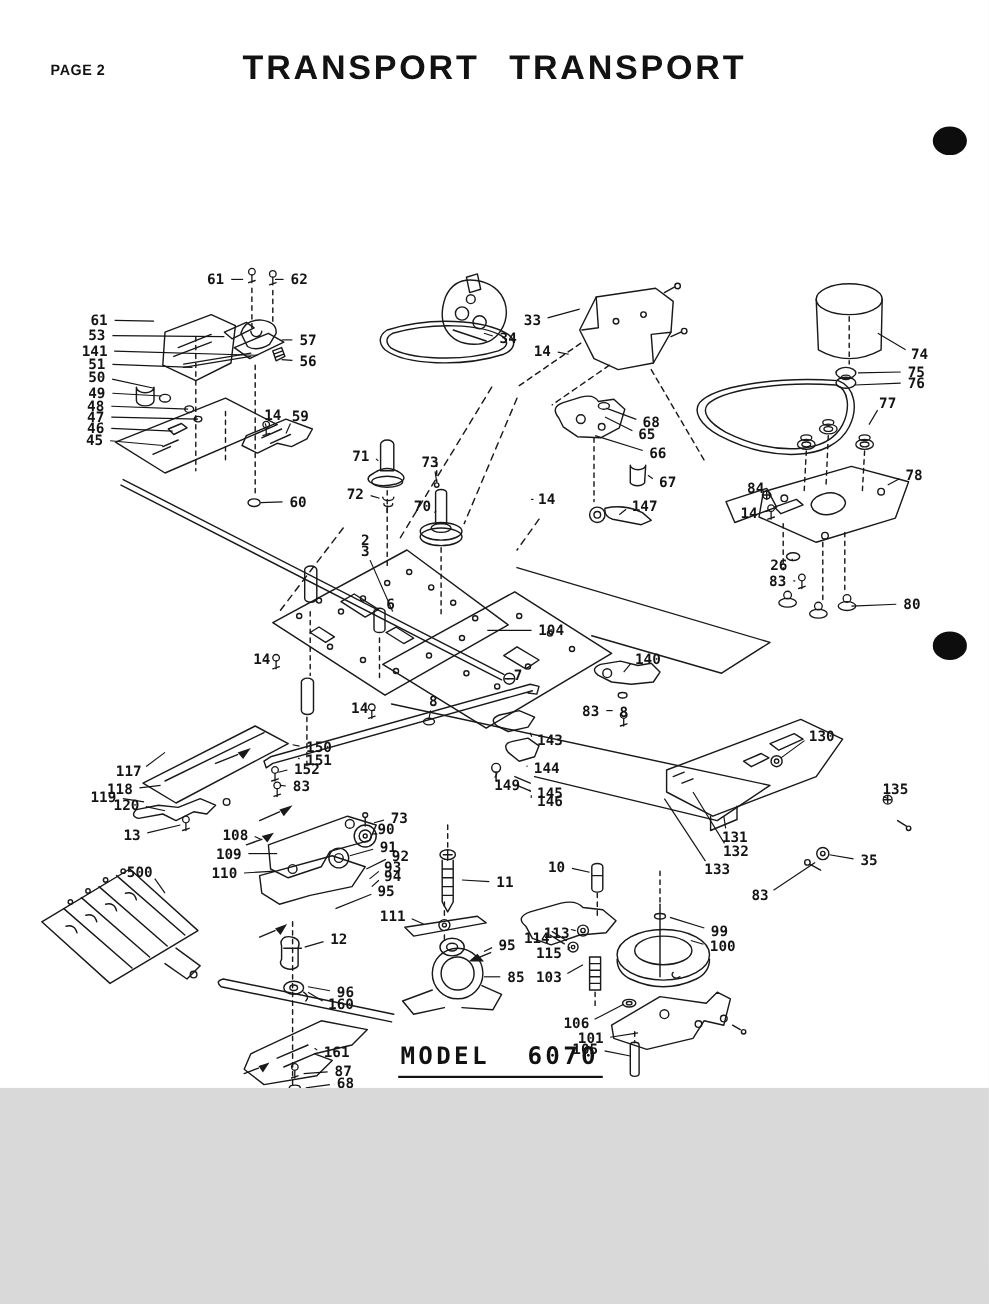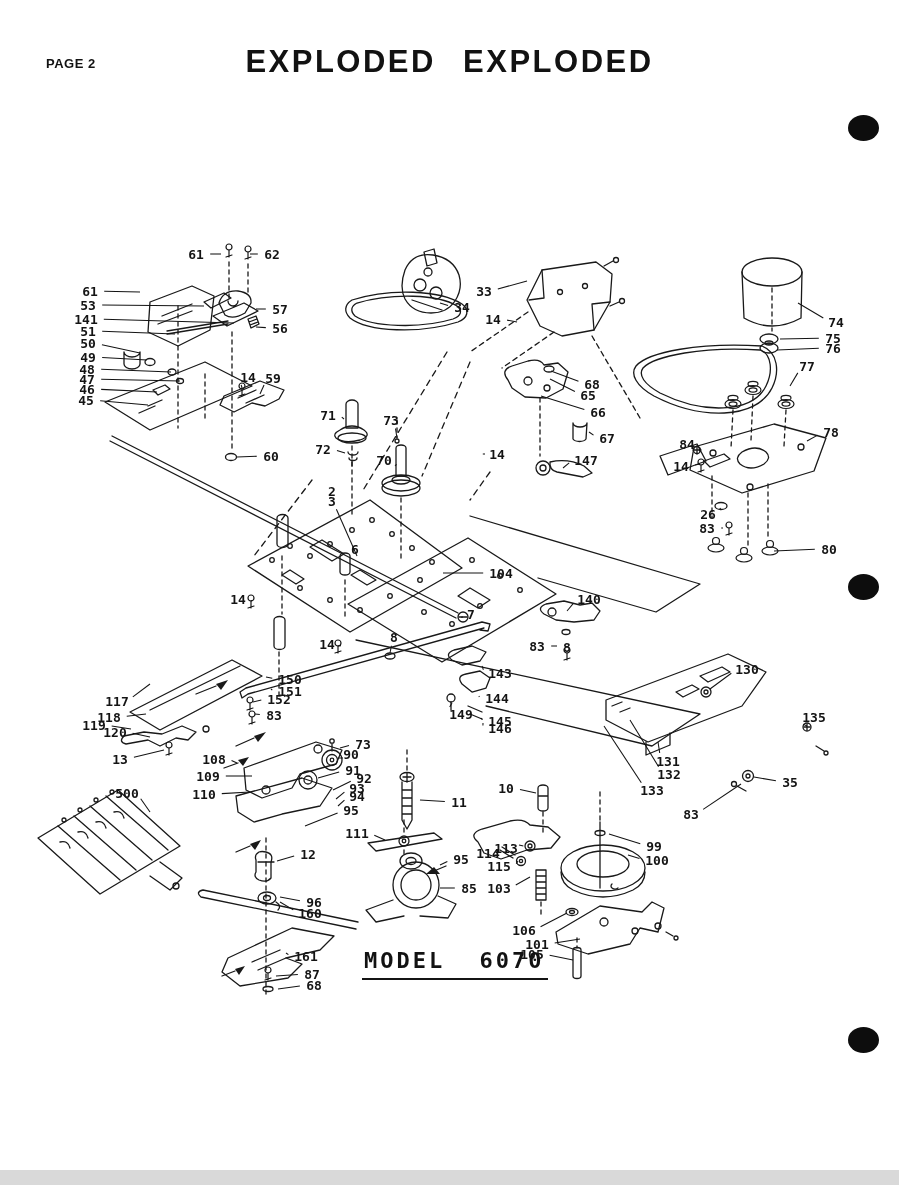--- a/index.html
+++ b/index.html
@@ -1,17 +1,17 @@
 <!DOCTYPE html>
 <html><head>
 <meta charset="utf-8">
 <style>
   html,body{margin:0;padding:0;background:#d9d9d9;}
   .page{
-    position:relative;width:899px;height:1170px;margin:0 auto;
+    position:relative;width:899px;height:989px;margin:0 auto;
     background:#ffffff;overflow:hidden;
     font-family:"Liberation Sans",sans-serif;color:#121212;
   }
   .page-label{
     position:absolute;left:46px;top:56px;
     font:700 13px "Liberation Sans",sans-serif;letter-spacing:.5px;
     transform:scaleY(1.05);
   }
   .title{
     position:absolute;left:50%;top:44px;transform:translateX(-50%);
@@ -35,21 +35,21 @@
     letter-spacing:3px;word-spacing:18px;white-space:nowrap;
     border-bottom:2.5px solid #141414;padding:0 4px 5px 2px;
   }
 </style>
 </head>
 <body>
 
 <div class="page">
 
   <div class="page-label">PAGE 2</div>
-  <h1 class="title">EXPLODED EXPLODED</h1>
+  <h1 class="title">TRANSPORT TRANSPORT</h1>
 
   <div class="punch-hole hole-1"></div>
   <div class="punch-hole hole-2"></div>
   <div class="punch-hole hole-3"></div>
 
   <svg class="diagram" width="899" height="1185" viewBox="0 0 899 1185">
     <defs>
       <g id="scr" stroke="#191919" fill="none" stroke-width="1.2">
         <circle r="3"></circle>
           <path d="M0,3 l0,7 M-3,10 l6,-2"></path>

